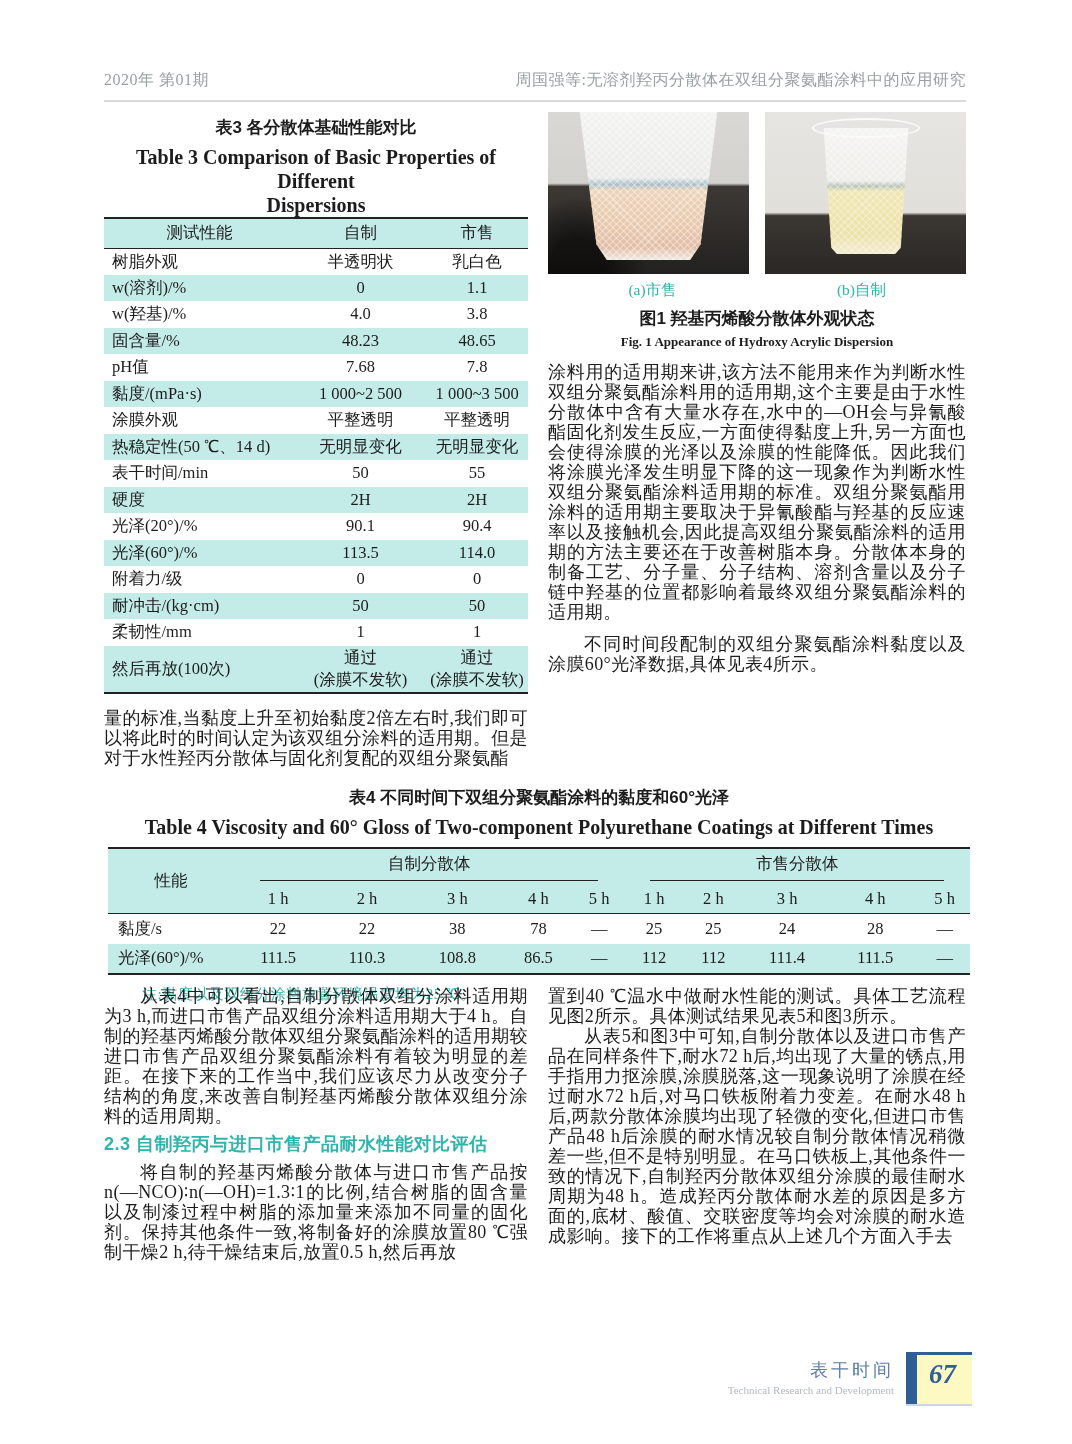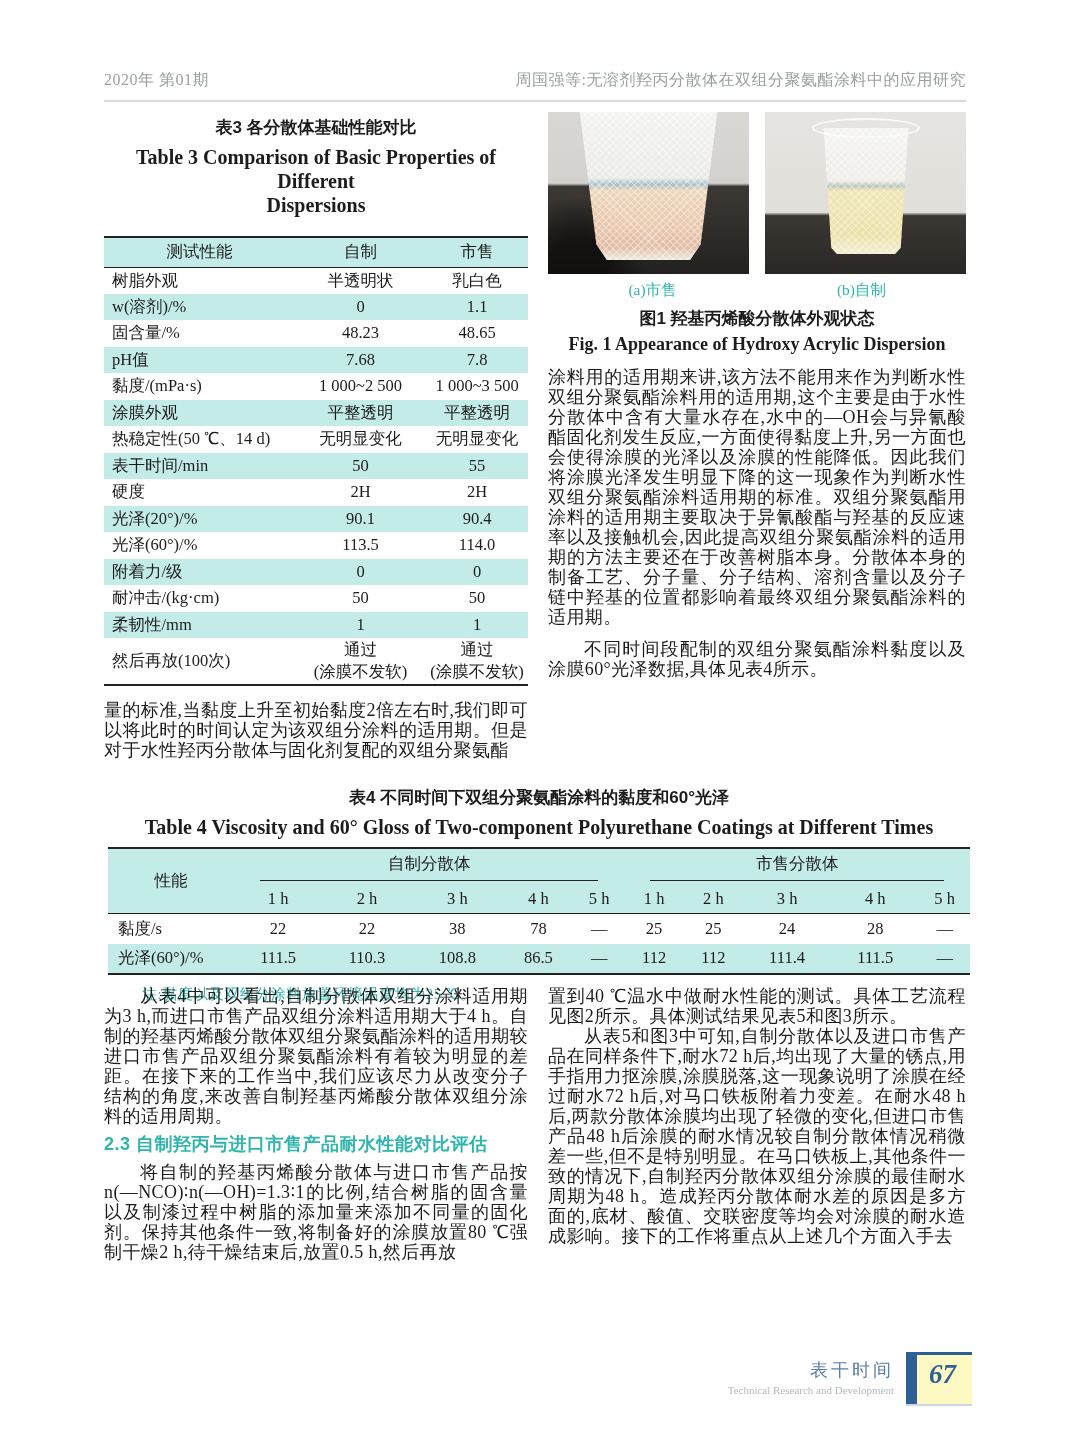--- a/index.html
+++ b/index.html
@@ -26,21 +26,21 @@
   .top-cols { position:absolute; top:112px; left:104px; width:862px; display:flex; gap:20px; }
   .col-l { width:424px; }
   .col-r { width:418px; }
 
   
   .t-title-zh { text-align:center; font-family:"Liberation Sans", sans-serif; font-weight:bold; font-size:17px; margin:4px 0 6px; }
   .t-title-en { text-align:center; font-weight:bold; font-size:20px; line-height:24px; }
 
   
   table { border-collapse:collapse; }
-  .tbl3 { width:100%; margin-top:19px; border-top:2.5px solid #222; border-bottom:2.5px solid #222; font-size:16.5px; }
+  .tbl3 { width:100%; margin-top:0; border-top:2.5px solid #222; border-bottom:2.5px solid #222; font-size:16.5px; }
   .tbl3 thead th { background:#c3ebe7; height:30px; font-weight:normal; border-bottom:1.5px solid #222; }
   .tbl3 td { height:26.5px; text-align:center; white-space:pre-line; padding:1px 2px; }
   .tbl3 td:first-child { text-align:left; padding-left:8px; }
   .tbl3 tbody tr:nth-child(even) td { background:#c3ebe7; }
   .tbl3 col.c1 { width:45%; } .tbl3 col.c2 { width:31%; } .tbl3 col.c3 { width:24%; }
 
   
   .fig-photos { display:flex; gap:16px; }
   .photo { position:relative; width:201px; height:162px; overflow:hidden; }
   .photo-a { background:radial-gradient(circle at 15% 95%, rgba(0,0,0,.55) 0 12%, transparent 30%),
@@ -61,21 +61,21 @@
     position:absolute; inset:4px 0 0 0;
     background:
       repeating-linear-gradient(45deg, rgba(255,255,255,.25) 0 1.5px, rgba(255,255,255,0) 1.5px 5px),
       repeating-linear-gradient(-45deg, rgba(255,255,255,.25) 0 1.5px, rgba(255,255,255,0) 1.5px 5px),
       linear-gradient(180deg, rgba(250,250,248,.72) 0%, rgba(244,244,240,.65) 42%, #b9c4bb 46%, #efe7b4 50%, #ece2a9 85%, #f2ecd2 100%);
     clip-path:polygon(5% 0, 95% 0, 87% 95%, 81% 100%, 19% 100%, 13% 95%);
   }
   .fig-sub { display:flex; margin-top:6px; color:#2fb5ab; font-size:15.5px; }
   .fig-sub span { width:50%; text-align:center; }
   .fig-cap-zh { text-align:center; font-family:"Liberation Sans", sans-serif; font-weight:bold; font-size:17px; margin-top:6px; }
-  .fig-cap-en { text-align:center; font-weight:bold; font-size:18px; margin-top:4px; }
+  .fig-cap-en { text-align:center; font-weight:bold; font-size:13px; margin-top:4px; }
   .col-r .body-text { margin-top:12px; }
 
   
   .t4-wrap { position:absolute; top:782px; left:108px; width:862px; }
   .tbl4 { width:100%; margin-top:8px; border-top:2.5px solid #222; border-bottom:2.5px solid #222; font-size:16.5px; }
   .tbl4 thead { background:#c3ebe7; }
   .tbl4 thead th { font-weight:normal; padding:4px 0; }
   .tbl4 thead tr:last-child { border-bottom:1.5px solid #222; }
   .tbl4 .grp { display:block; margin:0 26px; padding-bottom:5px; border-bottom:1.2px solid #222; text-align:center; }
   .tbl4 col.p { width:126px; }
@@ -132,20 +132,25 @@
         <tbody>
             <tr>
               <td>树脂外观</td>
               <td>半透明状</td>
               <td>乳白色</td>
             </tr>
             <tr>
               <td>w(溶剂)/%</td>
               <td>0</td>
               <td>1.1</td>
+            </tr>
+            <tr>
+              <td>w(羟基)/%</td>
+              <td>4.0</td>
+              <td>3.8</td>
             </tr>
             <tr>
               <td>固含量/%</td>
               <td>48.23</td>
               <td>48.65</td>
             </tr>
             <tr>
               <td>pH值</td>
               <td>7.68</td>
               <td>7.8</td>

